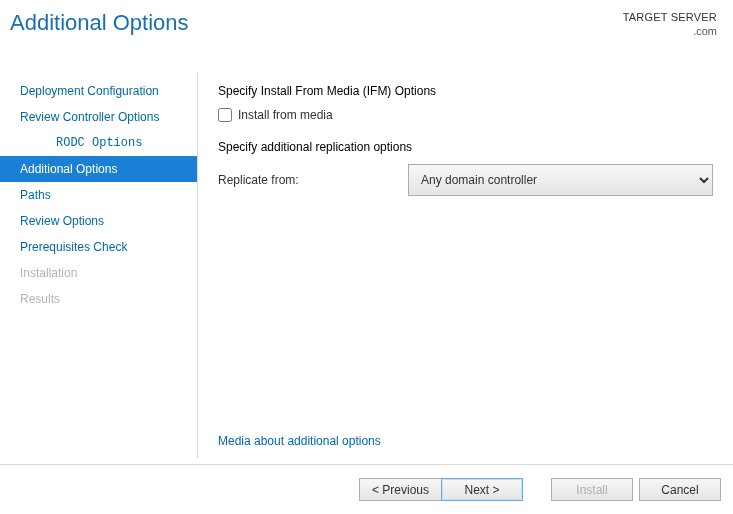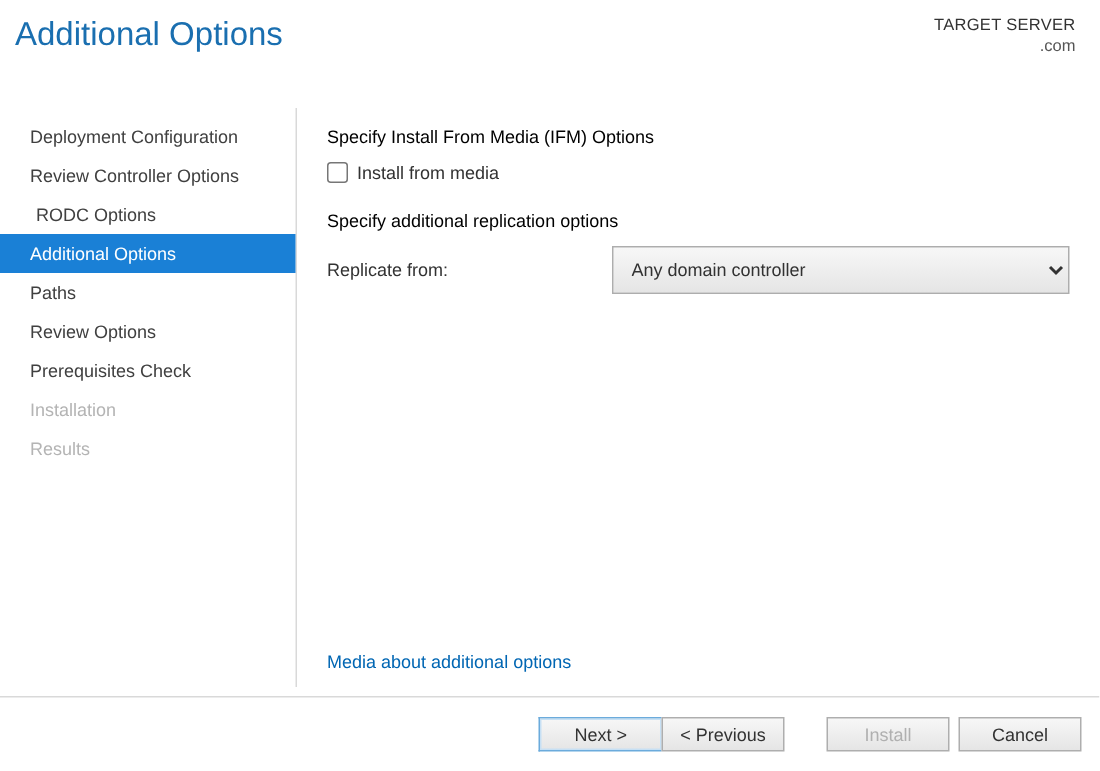--- a/index.html
+++ b/index.html
@@ -42,25 +42,25 @@
       bottom: 56px;
       left: 0; right: 0;
     }
     .sidebar {
       width: 198px;
       border-right: 1px solid #d9d9d9;
       padding-top: 6px;
     }
     .side-item {
       padding: 6px 10px 6px 20px;
-      color: #404040;
+      color: #0369a1;
       cursor: pointer;
       white-space: nowrap;
     }
-    .side-item.indent { padding-left: 24px; }
+    .side-item.indent { padding-left: 56px; font-family: Liberation Mono, monospace; }
     .side-item.active {
       background: #1a80d6;
       color: #ffffff;
     }
     .side-item.disabled {
       color: #b4b4b4;
       cursor: default;
     }
     .content {
       flex: 1;
@@ -173,18 +173,18 @@
         <option>Any domain controller</option>
       </select>
     </div>
 
     <div class="more-link">Media about additional options</div>
   </div>
 </div>
 
 <div class="footer">
   <div class="btn-group">
+    <button class="btn">&lt; Previous</button>
     <button class="btn default">Next &gt;</button>
-    <button class="btn">&lt; Previous</button>
   </div>
   <button class="btn disabled">Install</button>
   <button class="btn">Cancel</button>
 </div>
 
 </body></html>

